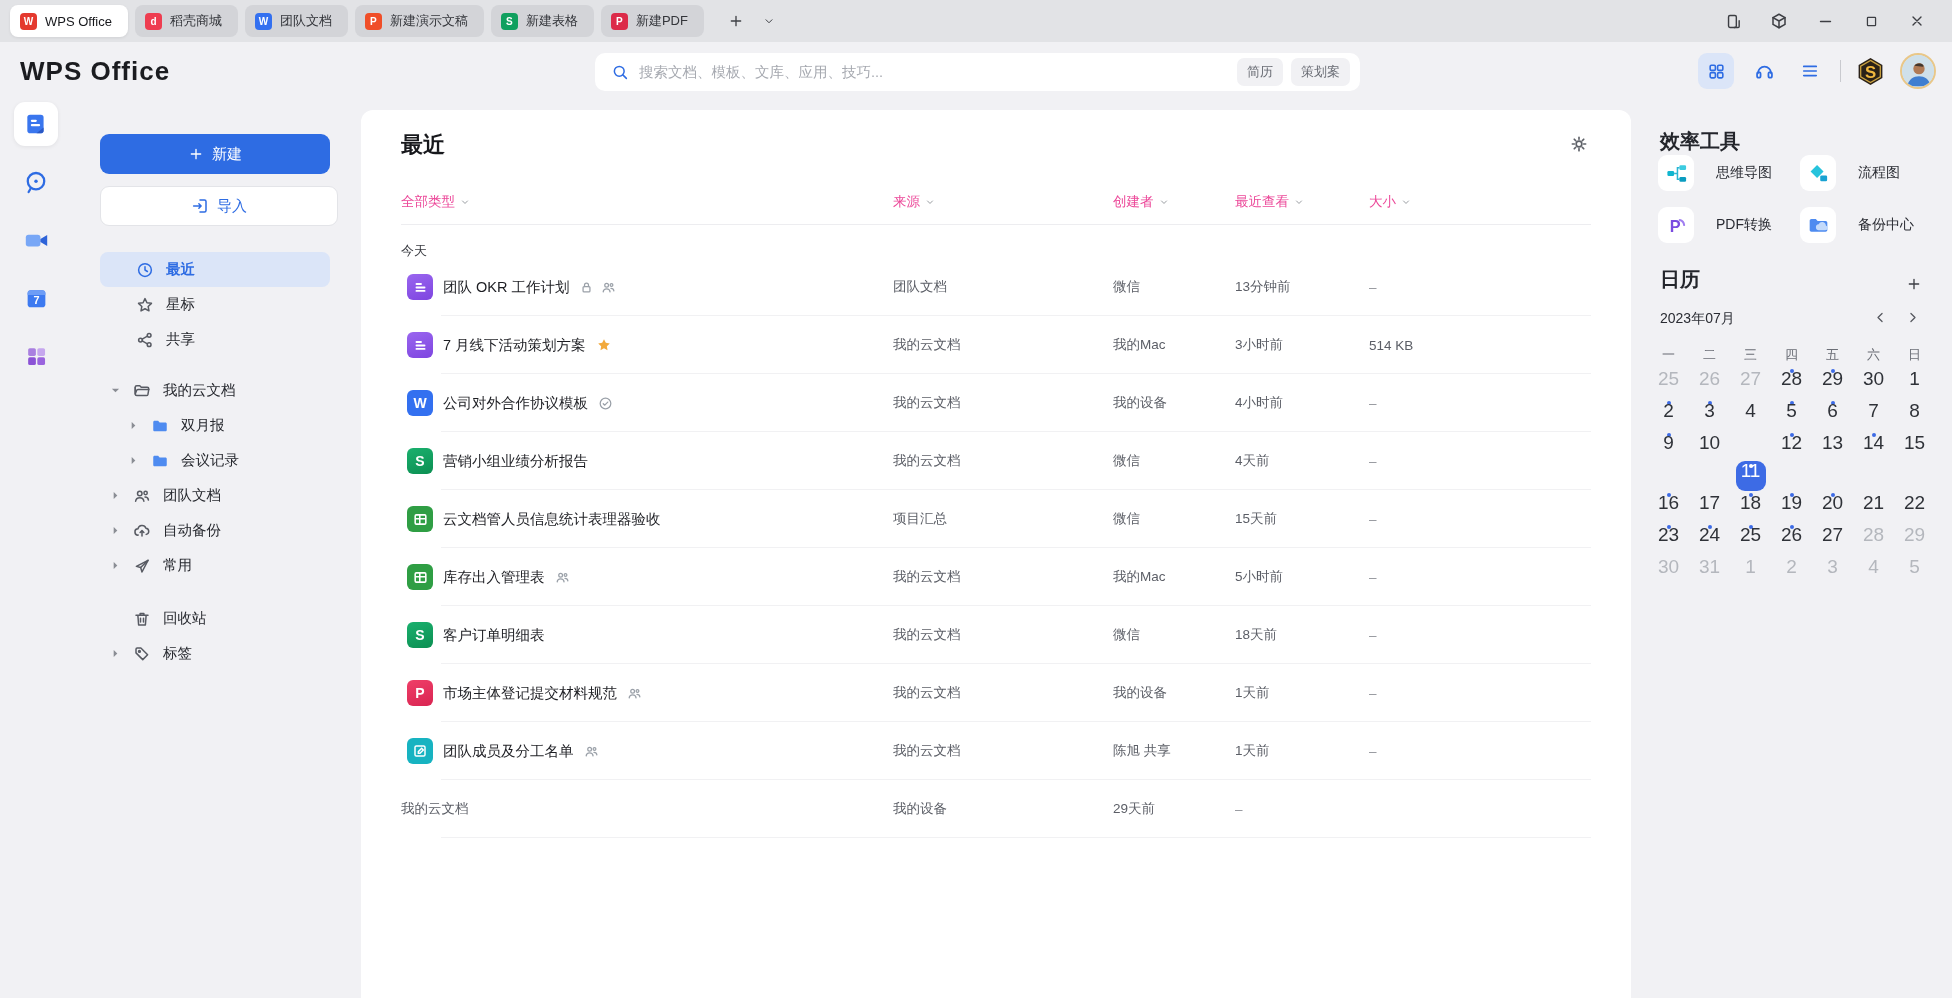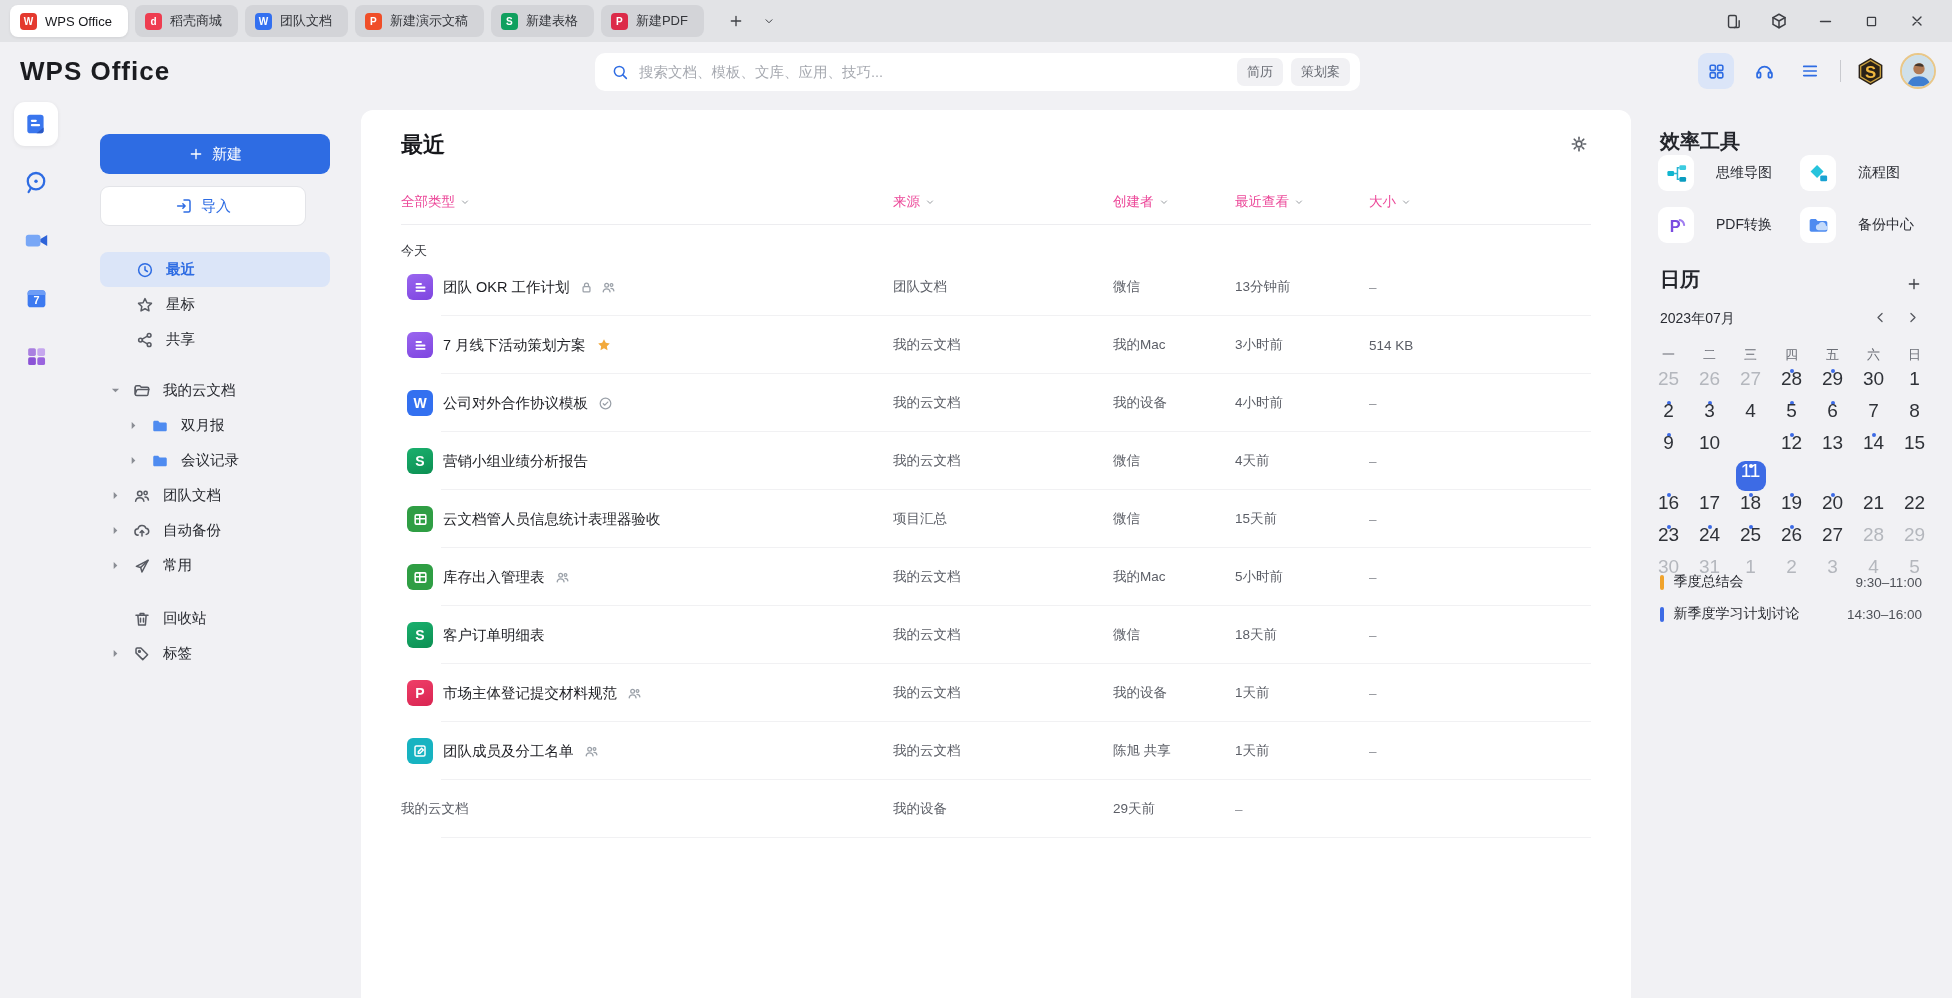--- a/index.html
+++ b/index.html
@@ -49,21 +49,21 @@
   .rail-item { width:44px; height:44px; margin:0 auto 14px auto; border-radius:11px;
     display:flex; align-items:center; justify-content:center; }
   .rail-item.active { background:#fff; box-shadow:0 1px 4px rgba(0,0,0,.07); }
 
   
   .sidebar { position:absolute; left:72px; top:100px; width:289px; bottom:0; font-size:14.5px; }
   .btn-new { display:flex; align-items:center; justify-content:center; gap:8px;
     margin:34px 0 0 28px; width:230px; height:40px; border-radius:9px;
     background:#2e6ce3; color:#fff; font-size:15px; }
   .btn-import { display:flex; align-items:center; justify-content:center; gap:8px;
-    margin:12px 0 0 28px; width:206px; height:40px; border-radius:9px;
+    margin:12px 0 0 28px; width:238px; height:40px; border-radius:9px;
     background:#fff; color:#2e6ce3; font-size:15px; border:1px solid #e3e4e8; }
   .navlist { margin-top:26px; }
   .nav-item { display:flex; align-items:center; height:35px; margin:0 0 0 28px;
     width:230px; border-radius:8px; color:#26282e; }
   .nav-item .nicon { width:18px; margin:0 12px 0 36px; color:#585b63; display:flex; }
   .nav-item.active { background:#dbe5f8; color:#2e6ce3; font-weight:bold; }
   .nav-item.active .nicon { color:#2e6ce3; }
   .tree { margin-top:16px; }
   .tree-item { display:flex; align-items:center; height:35px; color:#26282e; }
   .tree-item .caret { width:10px; display:flex; justify-content:center; }
@@ -923,25 +923,13 @@
       <div class="day muted">
         <span class="num">3</span>
       </div>
       <div class="day muted">
         <span class="num">4</span>
       </div>
       <div class="day muted">
         <span class="num">5</span>
       </div>
     </div>
-  <div class="events" id="events">
-      <div class="event">
-        <span class="ebar" style="background: rgb(240, 163, 44);"></span>
-        <span class="etitle">季度总结会</span>
-        <span class="etime">9:30–11:00</span>
-      </div>
-      <div class="event">
-        <span class="ebar" style="background: rgb(61, 107, 229);"></span>
-        <span class="etitle">新季度学习计划讨论</span>
-        <span class="etime">14:30–16:00</span>
-      </div>
-    </div>
 </div>
 
 </body></html>

